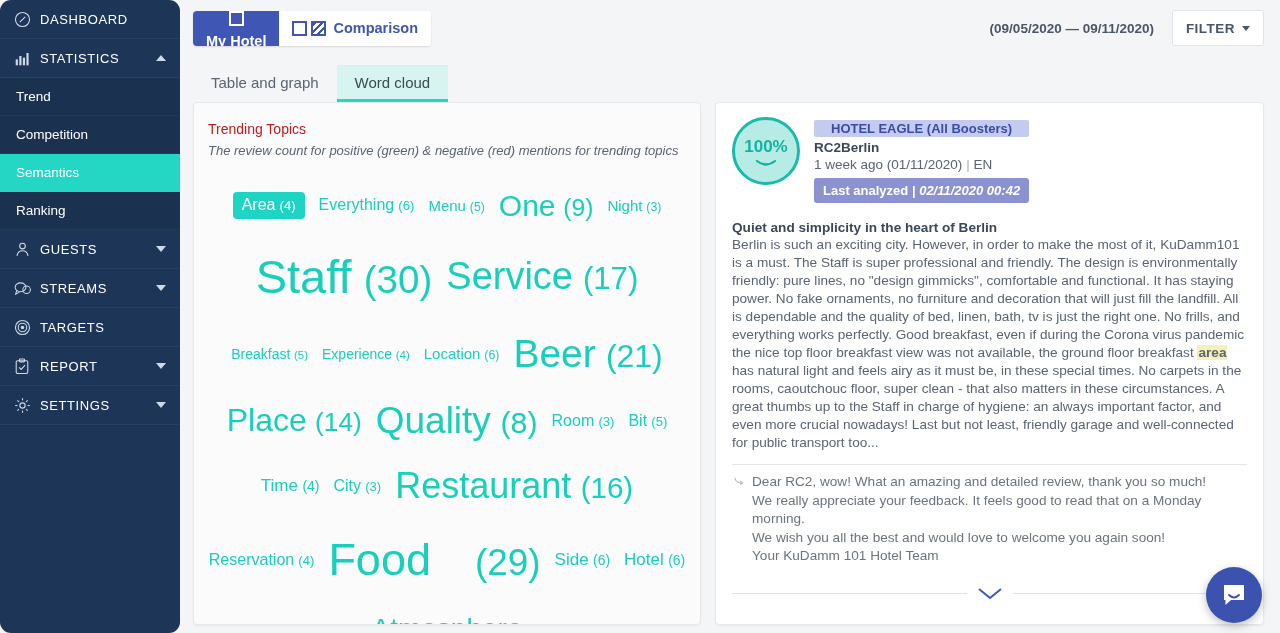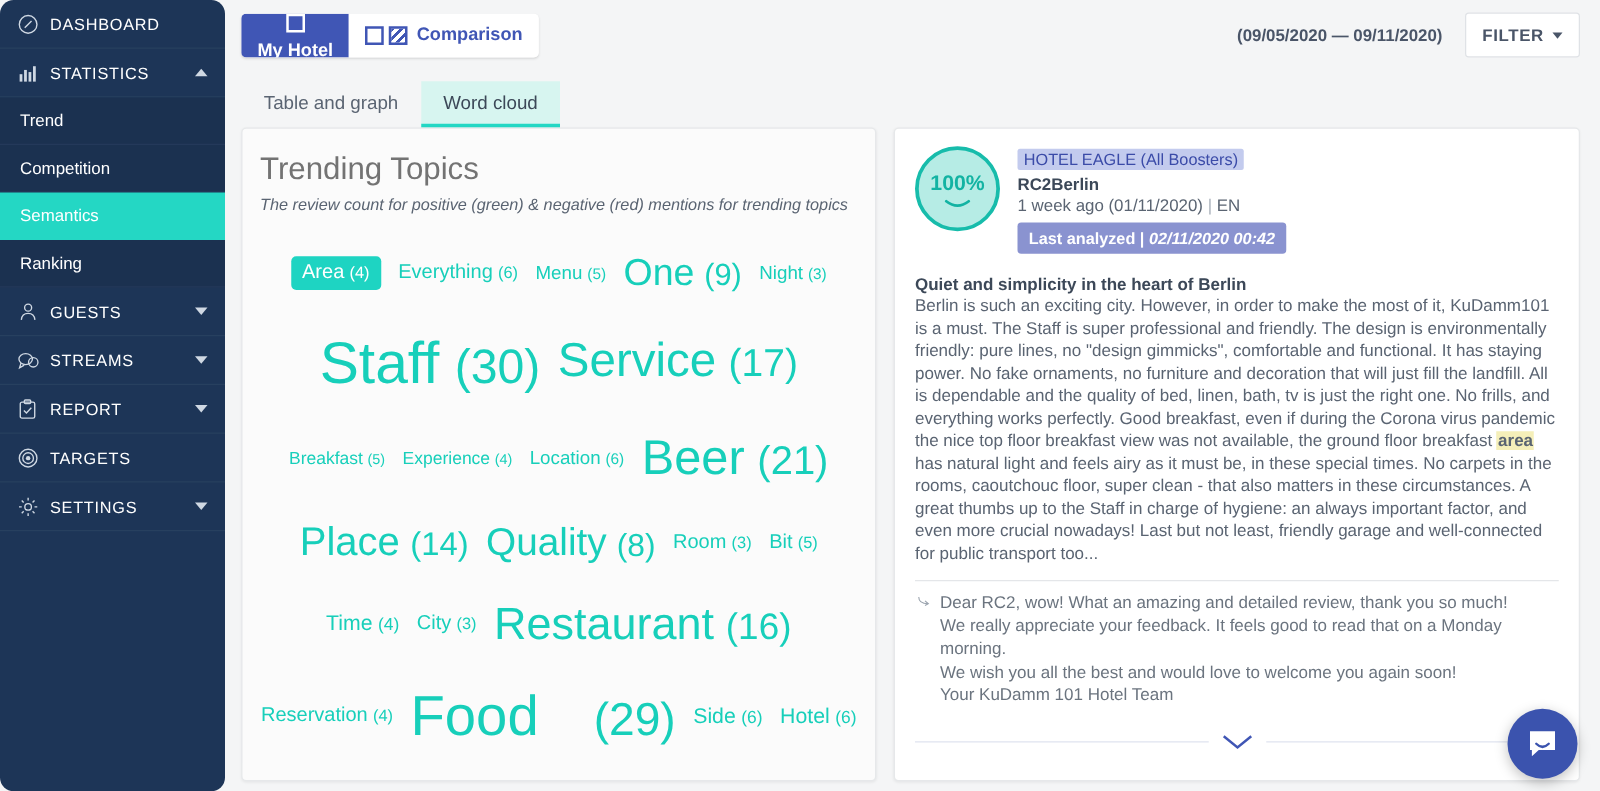--- a/index.html
+++ b/index.html
@@ -112,21 +112,21 @@
   }
 
   
   .card {
     background: #fbfbfb;
     border: 1px solid #e6e8ea;
     border-radius: 4px;
     box-shadow: 0 1px 2px rgba(0,0,0,.05);
   }
   .cloud-card { width: 508px; flex: 0 0 508px; padding: 18px 14px 0; overflow: hidden; }
-  .cloud-title { font-size: 25px; color: #737373; font-weight: normal; margin-bottom: 6px; }
+  .cloud-title { font-size: 14px; color: #b91c1c; font-weight: normal; margin-bottom: 6px; }
   .cloud-sub { font-size: 13px; color: #5a6472; font-style: italic; margin-bottom: 18px; }
   .cloud-rows { }
   .cloud-row {
     display: flex; align-items: center; justify-content: center;
     flex-wrap: nowrap; gap: 14px;
   }
   .term {
     color: #17cfba; white-space: nowrap; line-height: 1.05;
     cursor: pointer; display: inline-flex; align-items: baseline; gap: .26em;
   }
@@ -147,21 +147,21 @@
     border-radius: 50%;
     background: #b6ece5; border: 3px solid #17bcab;
     display: flex; flex-direction: column; align-items: center; justify-content: center;
     position: relative;
   }
   .score-circle .pct { font-size: 17px; font-weight: bold; color: #13b3a3; margin-top: 3px; }
   .smile { margin-top: 2px; }
   .rv-meta { padding-top: 2px; }
   .hotel-tag {
     display: inline-block; background: #c3cbee; color: #3b4ba8;
-    font-size: 13px; font-weight: normal; padding: 1px 5px; border-radius: 2px;
+    font-size: 13px; font-weight: bold; padding: 1px 17px; border-radius: 2px;
   }
   .rv-author { font-size: 13.5px; font-weight: bold; color: #3c4858; margin-top: 3px; }
   .rv-date { font-size: 13.5px; color: #5a6472; margin-top: 2px; }
   .rv-date .sep { color: #a8b0ba; }
   .analyzed {
     display: inline-block; margin-top: 6px;
     background: #8a93d0; color: #ffffff;
     font-size: 13px; font-weight: bold;
     padding: 5px 9px; border-radius: 3px;
   }
@@ -245,38 +245,38 @@
               <ellipse cx="8" cy="8.5" rx="6.6" ry="5.4" fill="none" stroke="#cfd8e3" stroke-width="1.3"></ellipse>
               <path d="M3.4 12.4 L2 17 L6.6 14.4" fill="none" stroke="#cfd8e3" stroke-width="1.3"></path>
               <circle cx="15.4" cy="11.6" r="4.6" fill="none" stroke="#cfd8e3" stroke-width="1.3"></circle>
             </svg>
           </span>
           <span class="lbl">STREAMS</span>
           <span class="caret down"></span>
         </div>
         <div class="nav-row">
           <span class="ico">
+            <svg class="nav-svg" width="17" height="17" viewBox="0 0 20 20">
+              <circle cx="10" cy="10" r="8.3" fill="none" stroke="#cfd8e3" stroke-width="1.3"></circle>
+              <circle cx="10" cy="10" r="5" fill="none" stroke="#cfd8e3" stroke-width="1.3"></circle>
+              <circle cx="10" cy="10" r="2.1" fill="#cfd8e3"></circle>
+            </svg>
+          </span>
+          <span class="lbl">TARGETS</span>
+        </div>
+        <div class="nav-row">
+          <span class="ico">
             <svg class="nav-svg" width="16" height="17" viewBox="0 0 18 20">
               <rect x="2.2" y="3.2" width="13.6" height="15" rx="1.6" fill="none" stroke="#cfd8e3" stroke-width="1.3"></rect>
               <rect x="6" y="1.2" width="6" height="3.4" rx="1" fill="none" stroke="#cfd8e3" stroke-width="1.3"></rect>
               <path d="M5.6 11 L8 13.4 L12.6 8.4" fill="none" stroke="#cfd8e3" stroke-width="1.3"></path>
             </svg>
           </span>
           <span class="lbl">REPORT</span>
           <span class="caret down"></span>
-        </div>
-        <div class="nav-row">
-          <span class="ico">
-            <svg class="nav-svg" width="17" height="17" viewBox="0 0 20 20">
-              <circle cx="10" cy="10" r="8.3" fill="none" stroke="#cfd8e3" stroke-width="1.3"></circle>
-              <circle cx="10" cy="10" r="5" fill="none" stroke="#cfd8e3" stroke-width="1.3"></circle>
-              <circle cx="10" cy="10" r="2.1" fill="#cfd8e3"></circle>
-            </svg>
-          </span>
-          <span class="lbl">TARGETS</span>
         </div>
         <div class="nav-row">
           <span class="ico">
             <svg class="nav-svg" width="17" height="17" viewBox="0 0 20 20">
               <circle cx="10" cy="10" r="3.1" fill="none" stroke="#cfd8e3" stroke-width="1.3"></circle>
               <g stroke="#cfd8e3" stroke-width="1.3">
                 <path d="M10 1.4 V4"></path>
                 <path d="M10 16 V18.6"></path>
                 <path d="M1.4 10 H4"></path>
                 <path d="M16 10 H18.6"></path>
@@ -373,21 +373,21 @@
               <span class="term" style="font-size: 39px;">
                 <span>Beer</span>
                 <span class="cnt">(21)</span>
               </span>
             </div>
             <div class="cloud-row" style="height: 62px;">
               <span class="term" style="font-size: 32px;">
                 <span>Place</span>
                 <span class="cnt">(14)</span>
               </span>
-              <span class="term" style="font-size: 31px; align-items: flex-end;">
+              <span class="term" style="font-size: 37px;">
                 <span>Quality</span>
                 <span class="cnt">(8)</span>
               </span>
               <span class="term" style="font-size: 16px;">
                 <span>Room</span>
                 <span class="cnt">(3)</span>
               </span>
               <span class="term" style="font-size: 16px;">
                 <span>Bit</span>
                 <span class="cnt">(5)</span>

